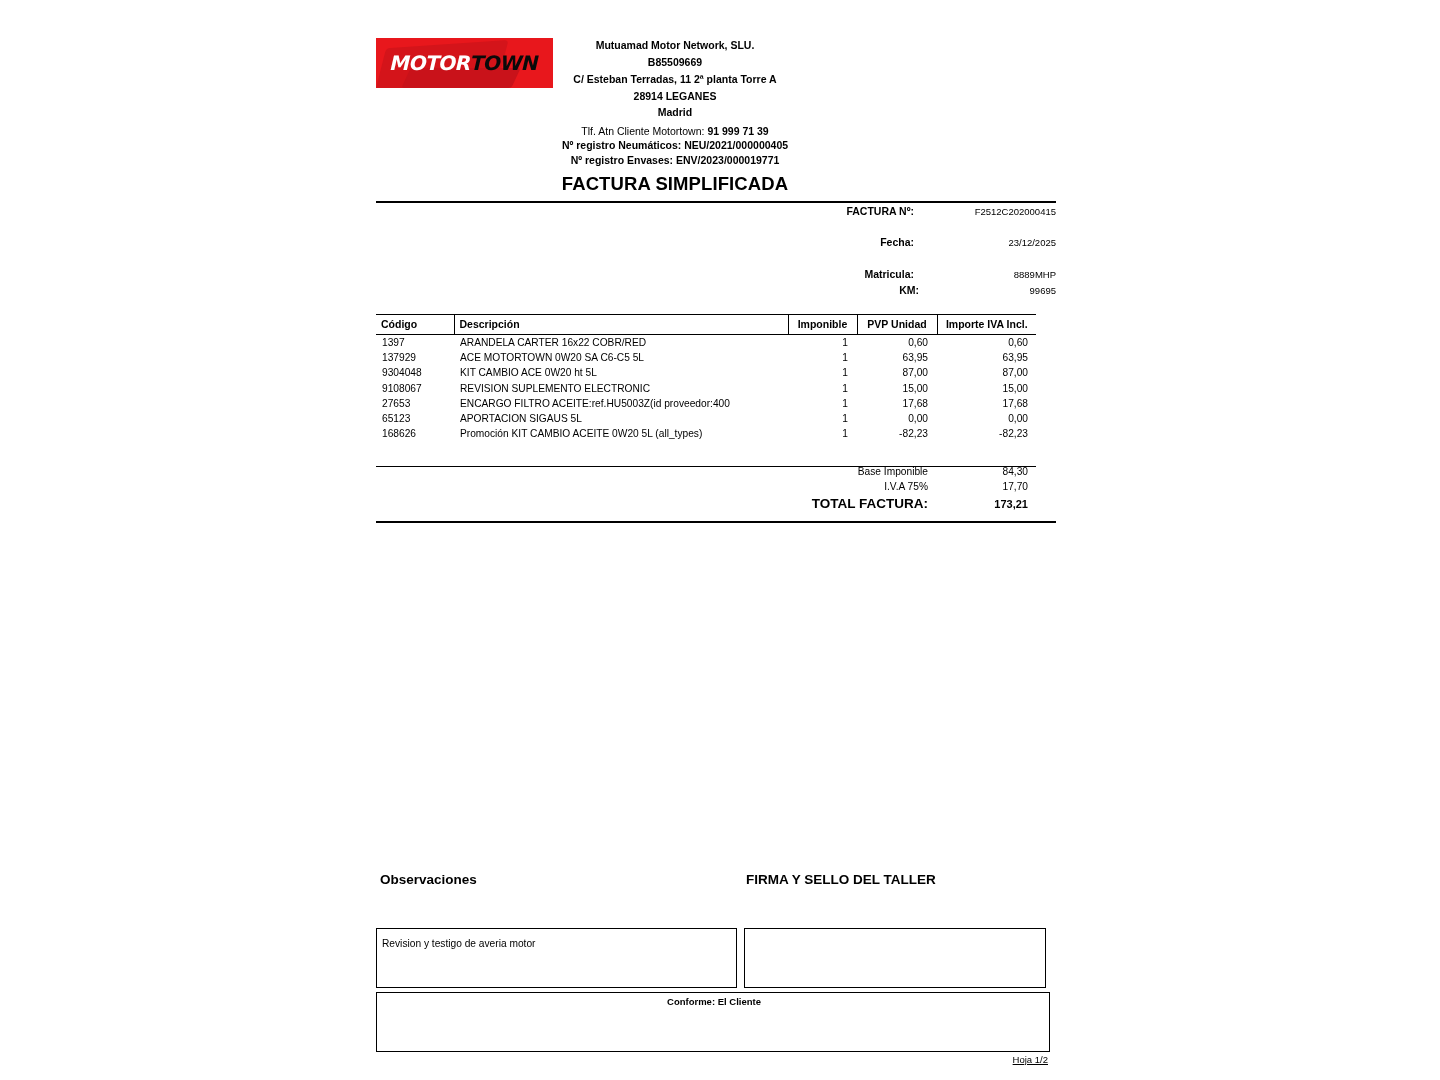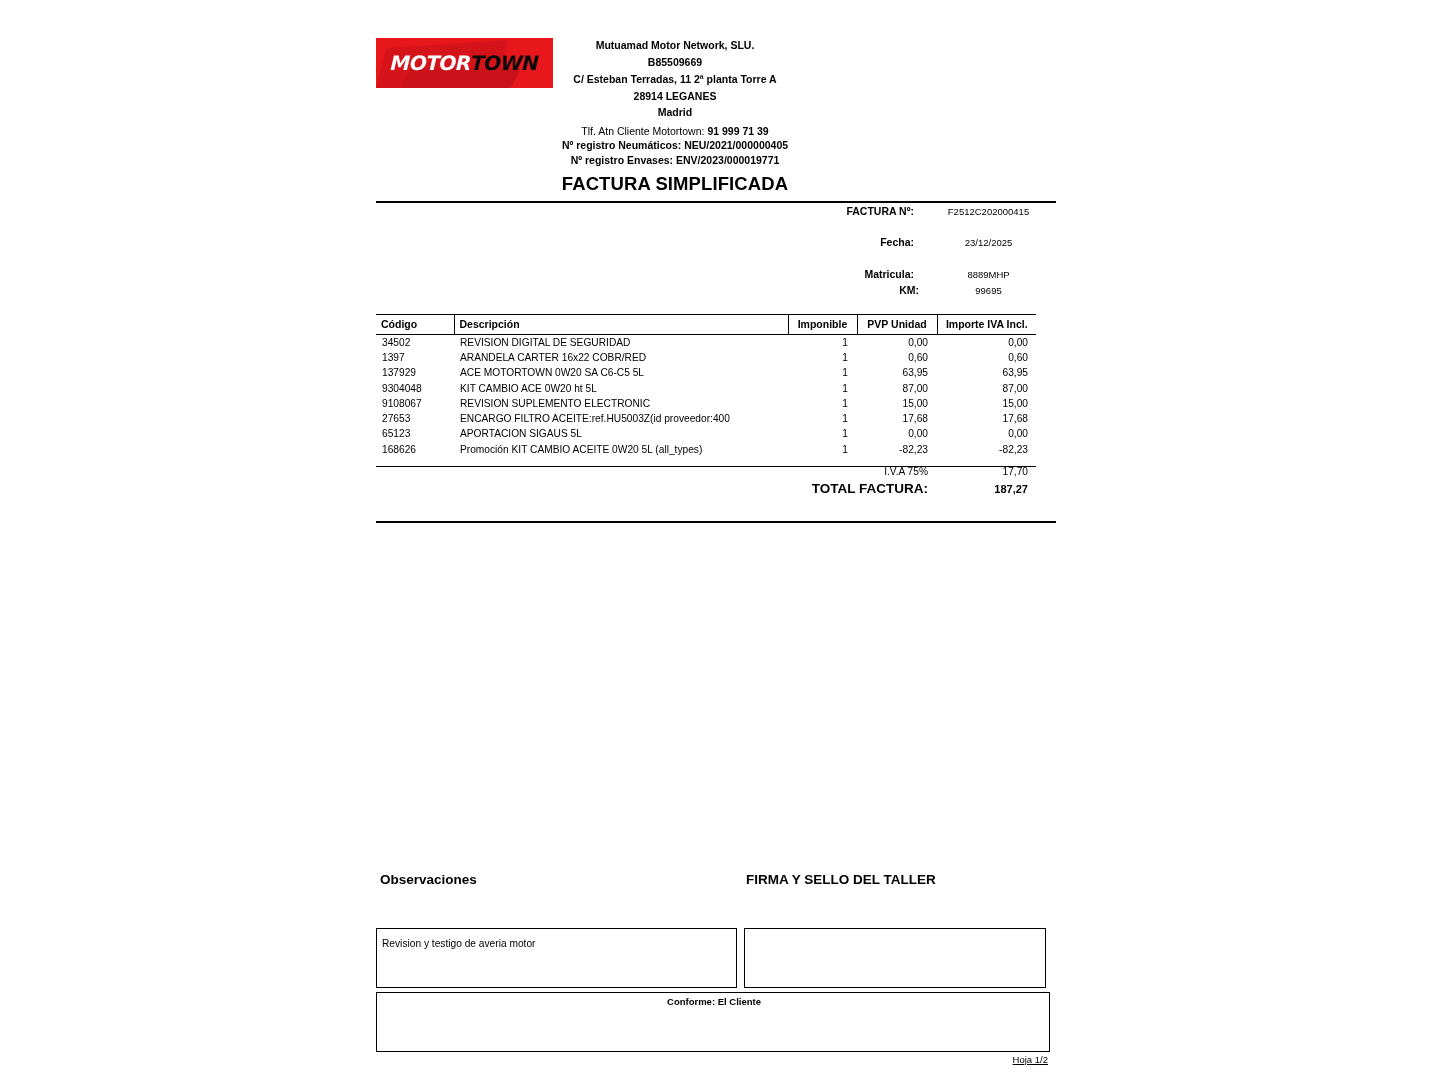--- a/index.html
+++ b/index.html
@@ -128,21 +128,21 @@
     align-items: baseline;
   }
   .meta-label {
     font-weight: bold;
     font-size: 10.5px;
   }
   .meta-value {
     font-size: 9.5px;
     display: inline-block;
     width: 135px;
-    text-align: center;
+    text-align: right;
     padding-left: 7px;
   }
   .meta-value.tight { width: 135px; padding-left: 2px; }
 
   
   #items-table {
     position: absolute;
     left: 376px;
     top: 314px;
     width: 660px;
@@ -343,87 +343,84 @@
       <tr>
         <th class="c-cod">Código</th>
         <th class="c-des sep">Descripción</th>
         <th class="c-can sep">Imponible</th>
         <th class="c-pvp sep">PVP Unidad</th>
         <th class="c-imp sep">Importe IVA Incl.</th>
       </tr>
     </thead>
     <tbody id="items-body">
         <tr>
-          <td class="c-cod">34502</td>
-          <td class="c-des">REVISION DIGITAL DE SEGURIDAD</td>
+          <td class="c-cod">1397</td>
+          <td class="c-des">ARANDELA CARTER 16x22 COBR/RED</td>
+          <td class="c-can">1</td>
+          <td class="c-pvp">0,60</td>
+          <td class="c-imp">0,60</td>
+        </tr>
+        <tr>
+          <td class="c-cod">137929</td>
+          <td class="c-des">ACE MOTORTOWN 0W20 SA C6-C5 5L</td>
+          <td class="c-can">1</td>
+          <td class="c-pvp">63,95</td>
+          <td class="c-imp">63,95</td>
+        </tr>
+        <tr>
+          <td class="c-cod">9304048</td>
+          <td class="c-des">KIT CAMBIO ACE 0W20 ht 5L</td>
+          <td class="c-can">1</td>
+          <td class="c-pvp">87,00</td>
+          <td class="c-imp">87,00</td>
+        </tr>
+        <tr>
+          <td class="c-cod">9108067</td>
+          <td class="c-des">REVISION SUPLEMENTO ELECTRONIC</td>
+          <td class="c-can">1</td>
+          <td class="c-pvp">15,00</td>
+          <td class="c-imp">15,00</td>
+        </tr>
+        <tr>
+          <td class="c-cod">27653</td>
+          <td class="c-des">ENCARGO FILTRO ACEITE:ref.HU5003Z(id proveedor:400</td>
+          <td class="c-can">1</td>
+          <td class="c-pvp">17,68</td>
+          <td class="c-imp">17,68</td>
+        </tr>
+        <tr>
+          <td class="c-cod">65123</td>
+          <td class="c-des">APORTACION SIGAUS 5L</td>
           <td class="c-can">1</td>
           <td class="c-pvp">0,00</td>
           <td class="c-imp">0,00</td>
         </tr>
         <tr>
-          <td class="c-cod">1397</td>
-          <td class="c-des">ARANDELA CARTER 16x22 COBR/RED</td>
-          <td class="c-can">1</td>
-          <td class="c-pvp">0,60</td>
-          <td class="c-imp">0,60</td>
-        </tr>
-        <tr>
-          <td class="c-cod">137929</td>
-          <td class="c-des">ACE MOTORTOWN 0W20 SA C6-C5 5L</td>
-          <td class="c-can">1</td>
-          <td class="c-pvp">63,95</td>
-          <td class="c-imp">63,95</td>
-        </tr>
-        <tr>
-          <td class="c-cod">9304048</td>
-          <td class="c-des">KIT CAMBIO ACE 0W20 ht 5L</td>
-          <td class="c-can">1</td>
-          <td class="c-pvp">87,00</td>
-          <td class="c-imp">87,00</td>
-        </tr>
-        <tr>
-          <td class="c-cod">9108067</td>
-          <td class="c-des">REVISION SUPLEMENTO ELECTRONIC</td>
-          <td class="c-can">1</td>
-          <td class="c-pvp">15,00</td>
-          <td class="c-imp">15,00</td>
-        </tr>
-        <tr>
-          <td class="c-cod">27653</td>
-          <td class="c-des">ENCARGO FILTRO ACEITE:ref.HU5003Z(id proveedor:400</td>
-          <td class="c-can">1</td>
-          <td class="c-pvp">17,68</td>
-          <td class="c-imp">17,68</td>
-        </tr>
-        <tr>
-          <td class="c-cod">65123</td>
-          <td class="c-des">APORTACION SIGAUS 5L</td>
-          <td class="c-can">1</td>
-          <td class="c-pvp">0,00</td>
-          <td class="c-imp">0,00</td>
-        </tr>
-        <tr>
           <td class="c-cod">168626</td>
           <td class="c-des">Promoción KIT CAMBIO ACEITE 0W20 5L (all_types)</td>
           <td class="c-can">1</td>
           <td class="c-pvp">-82,23</td>
           <td class="c-imp">-82,23</td>
         </tr>
       </tbody>
   </table>
 
   <div class="rule-thin" style="top:466px;"></div>
   <div id="totals">
+    <div class="tot-row">
+      <span class="tot-label">Base Imponible</span>
+      <span class="tot-value">84,30</span>
+    </div>
     <div class="tot-row">
       <span class="tot-label">I.V.A 75%</span>
       <span class="tot-value">17,70</span>
     </div>
     <div class="tot-row grand">
       <span class="tot-label">TOTAL FACTURA:</span>
-      <span class="tot-value">187,27</span>
+      <span class="tot-value">173,21</span>
     </div>
   </div>
   <div class="rule" style="top:521px;"></div>
 
   <div id="obs-heading">Observaciones</div>
   <div id="firma-heading">FIRMA Y SELLO DEL TALLER</div>
 
   <div id="obs-box">
     <div id="obs-text">Revision y testigo de averia motor</div>
   </div>

